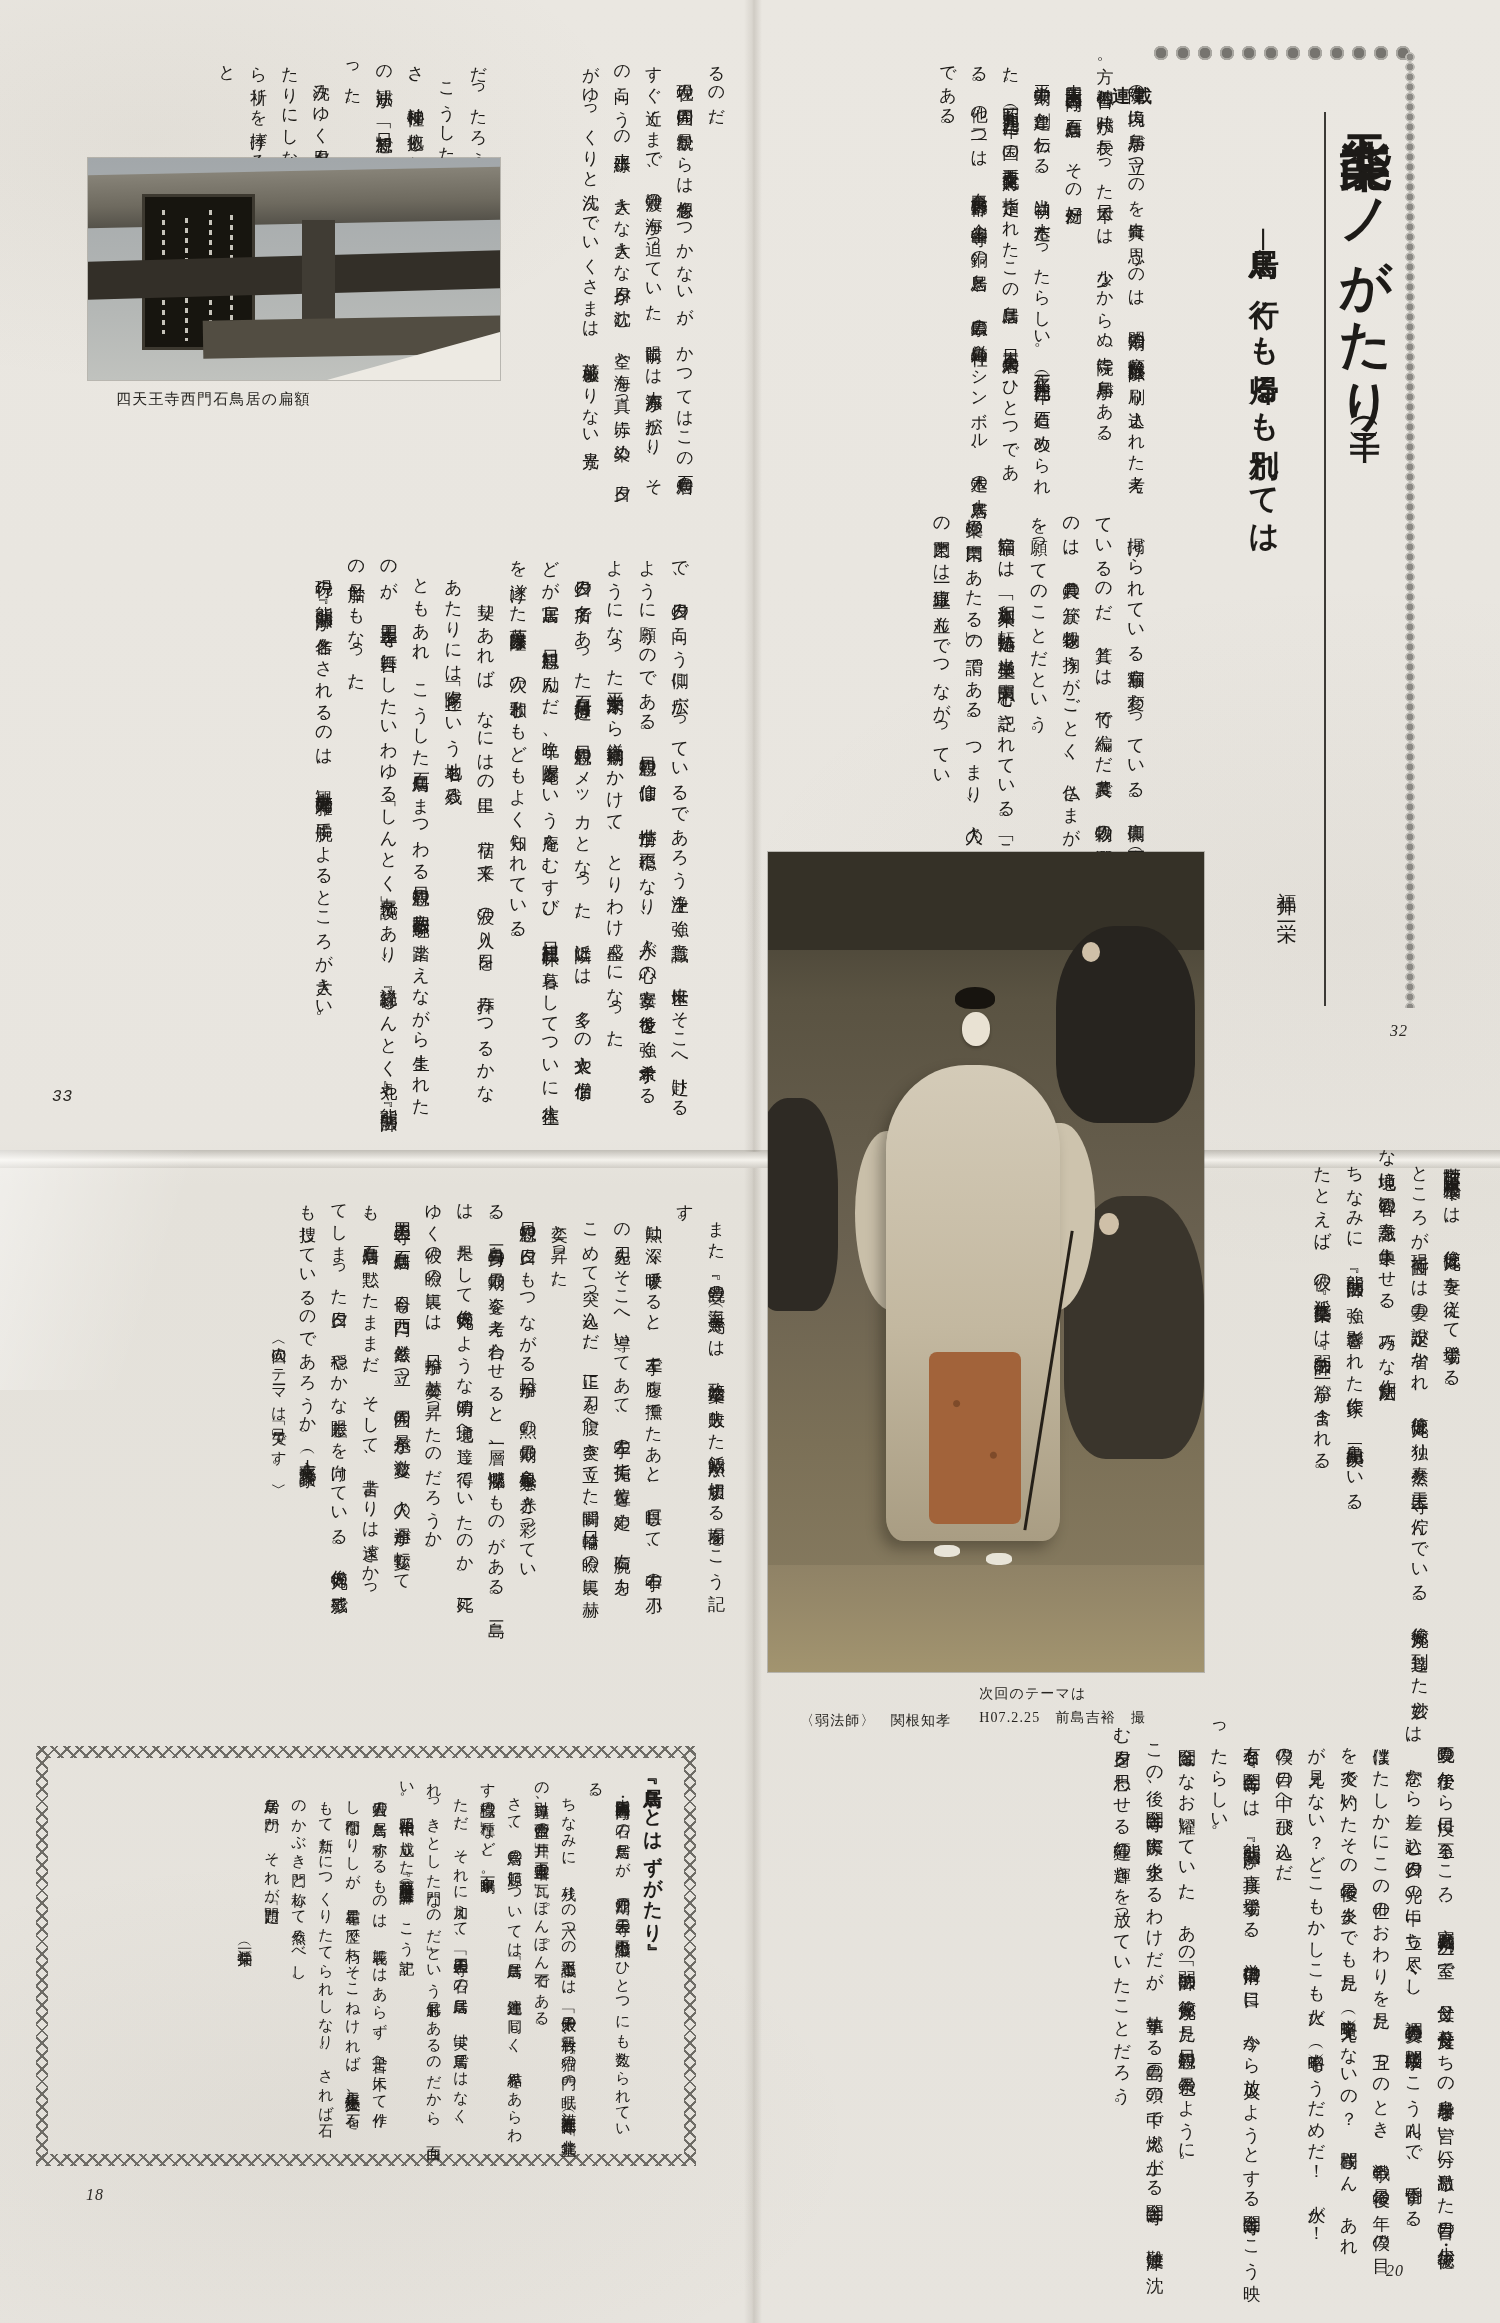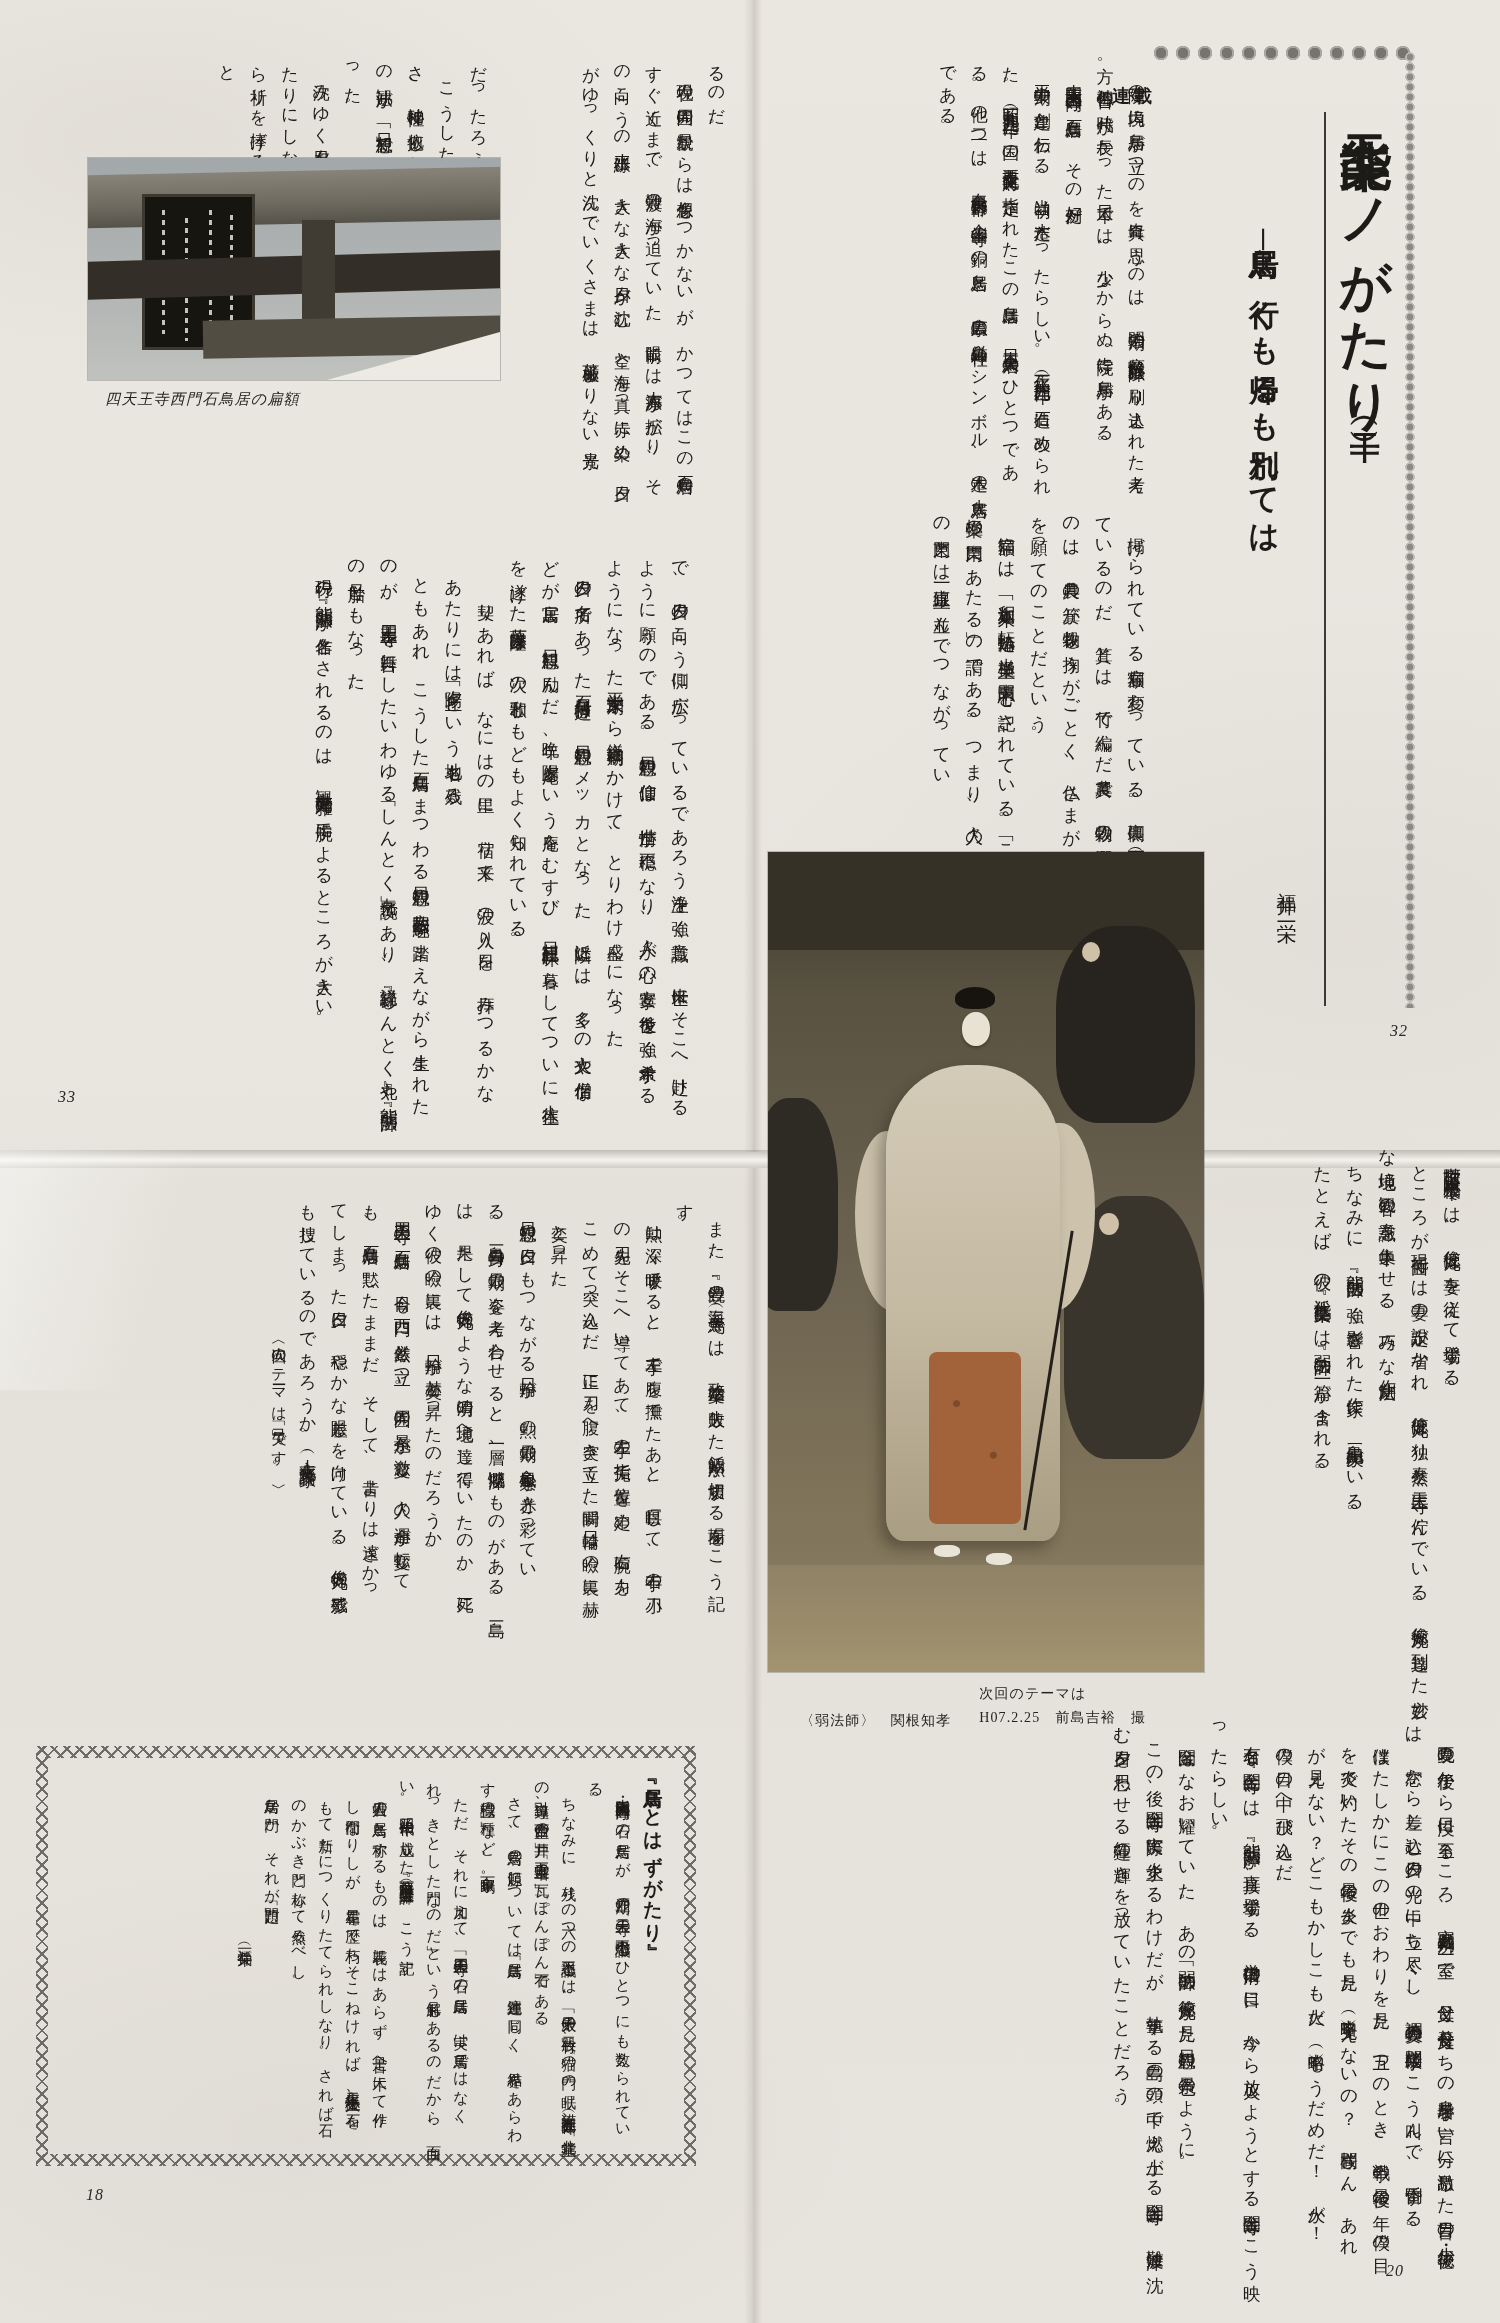--- a/index.html
+++ b/index.html
@@ -137,31 +137,31 @@
         <div class="plaque-line" style="left:16%;"></div>
         <div class="plaque-line" style="left:38%;top:14%;"></div>
         <div class="plaque-line" style="left:60%;"></div>
         <div class="plaque-line" style="left:80%;top:12%;"></div>
       </div>
       <div class="nuki"></div>
       <div class="post"></div>
       <div class="lowbeam"></div>
       <div class="torn"></div>
     </div>
-    <div class="caption" style="left:105px;top:390px;font-style:italic;">四天王寺西門石鳥居の扁額</div>
+    <div class="caption" style="left:116px;top:390px;">四天王寺西門石鳥居の扁額</div>
 
     <div class="vtext band" style="left:96px;top:548px;width:600px;height:564px;font-size:17.5px;">
         <p class="para-cont">で、夕日の向こう側に広がっているであろう浄土を強く意識し、来世にそこへ赴けるように願うのである。日想観の信仰は、世情が不穏になり、人々が心の安寧と後世を強く希求するようになった平安末期から鎌倉初期にかけて、とりわけ盛んになった。</p>
         <p class="para-normal">夕日の名所であった石鳥居付近は、日想観のメッカとなった。近隣には、多くの文人や僧侶などが寓居し、日想観に励んだ。晩年、夕陽庵という庵をむすび、日想観三昧に暮らしてついに大往生を遂げた藤原家隆は、次の和歌ともどもよく知られている。</p>
         <p class="para-poem">契りあれば　なにはの里に　宿り来て　波の入り日を　拝みつるかな</p>
         <p class="para-normal">あたりには「夕陽丘」という地名も残る。</p>
         <p class="para-normal">ともあれ、こうした石鳥居にまつわる日想観の宗教的伝統を踏まえながら生まれたのが、四天王寺を舞台にしたいわゆる「しんとく丸」伝説であり、説経節『しんとく丸』や能『弱法師』の母胎ともなった。</p>
         <p class="para-normal">現行の能『弱法師』が名作とされるのは、観世十郎元雅の手腕によるところが大きい。</p>
       </div>
-    <div class="page-num" style="left:58px;top:1088px;">33</div>
+    <div class="page-num" style="left:52px;top:1088px;font-family:Liberation Mono, monospace;">33</div>
   </div>
 
   <div>
     <div class="photo p34photo">
       <div style="position:absolute;left:0;top:0;width:100%;height:12%;background:#353127;"></div>
       <div class="noh-sit" style="left:66%;top:9%;width:32%;height:24%;background:#27241f;"></div>
       <div class="noh-face" style="left:72%;top:11%;width:18px;height:20px;"></div>
       <div class="noh-sit" style="left:-4%;top:30%;width:20%;height:26%;background:#2e2a24;"></div>
       <div class="noh-sit" style="left:68%;top:42%;width:32%;height:32%;background:#3a352c;"></div>
       <div class="noh-face" style="left:76%;top:44%;width:20px;height:22px;"></div>

